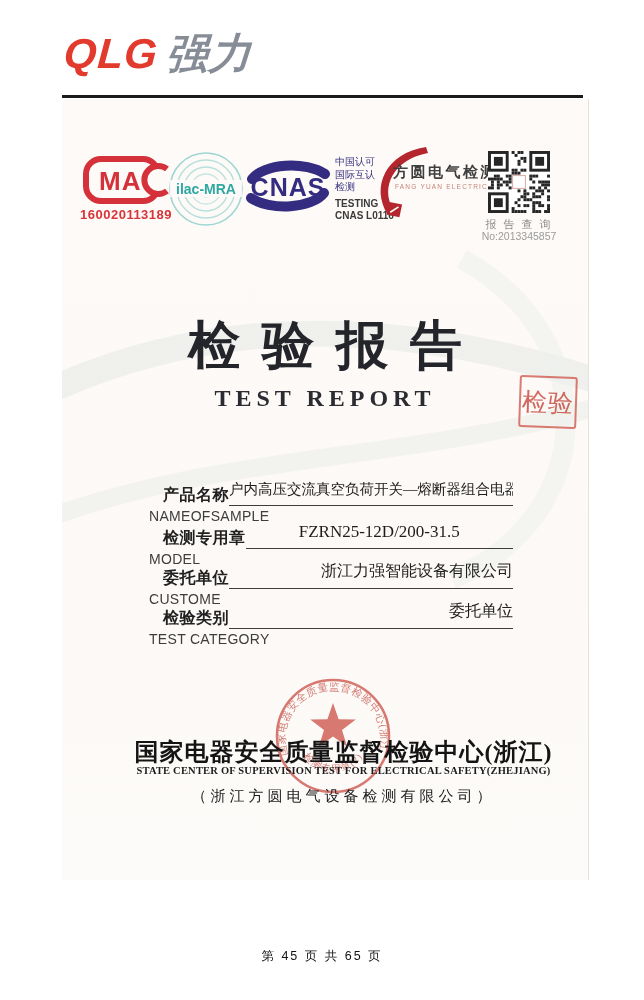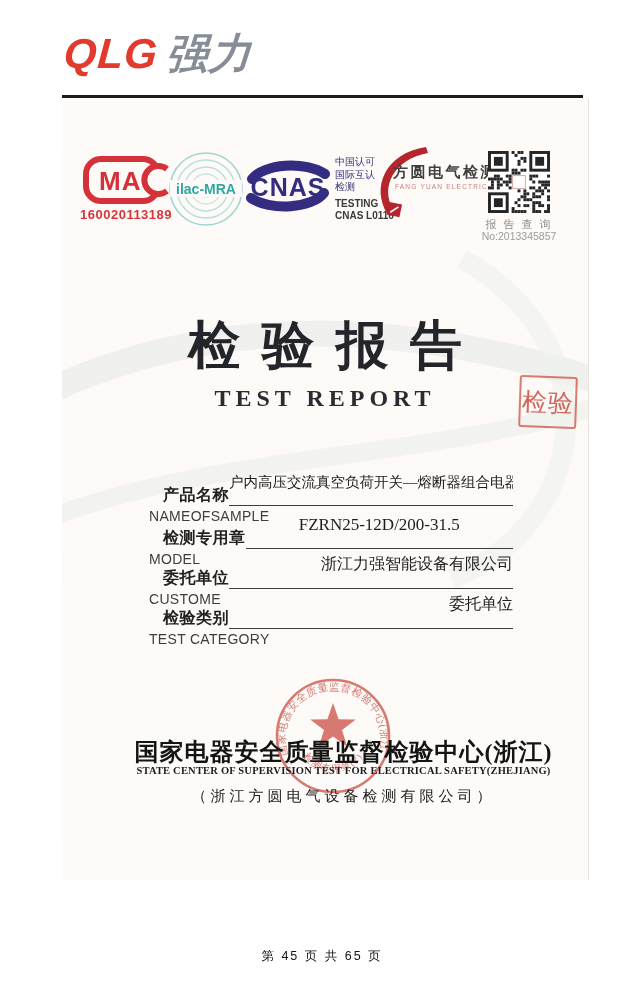--- a/index.html
+++ b/index.html
@@ -54,21 +54,21 @@
   .side-stamp span { font-family:"Liberation Serif","DejaVu Serif",serif; font-size:25px;
                      color:rgba(198,66,55,0.8); letter-spacing:1px; white-space:nowrap; }
 
   
   .frow { position:absolute; left:101px; width:350px; height:23px; display:flex;
           align-items:flex-end; }
   .frow .lbl { font-size:16px; color:#202020; white-space:nowrap; letter-spacing:0.5px;
                font-family:"Liberation Serif","DejaVu Serif",serif; font-weight:bold; }
   .frow .val { flex:1; border-bottom:1.5px solid #3d3d3d; white-space:nowrap;
                font-family:"Liberation Serif","DejaVu Serif",serif; color:#1d1d1d;
-               padding-bottom:13px; overflow:hidden; }
+               padding-bottom:6px; overflow:hidden; }
   .sub { position:absolute; left:87px; font-size:14px; color:#3d3d3d; letter-spacing:0.3px; }
   .v-left   { text-align:left;  font-size:14.5px; }
   .v-center { text-align:right; font-size:16px; }
   .v-model  { text-align:center; font-size:17px; }
 
   
   .stamp-svg { position:absolute; left:196px; top:562px; }
   .center-cn { position:absolute; left:36px; top:637px; width:491px; text-align:center;
                font-size:24px; font-weight:bold; color:#141414; white-space:nowrap;
                font-family:"Liberation Serif","DejaVu Serif",serif; letter-spacing:1px; }

